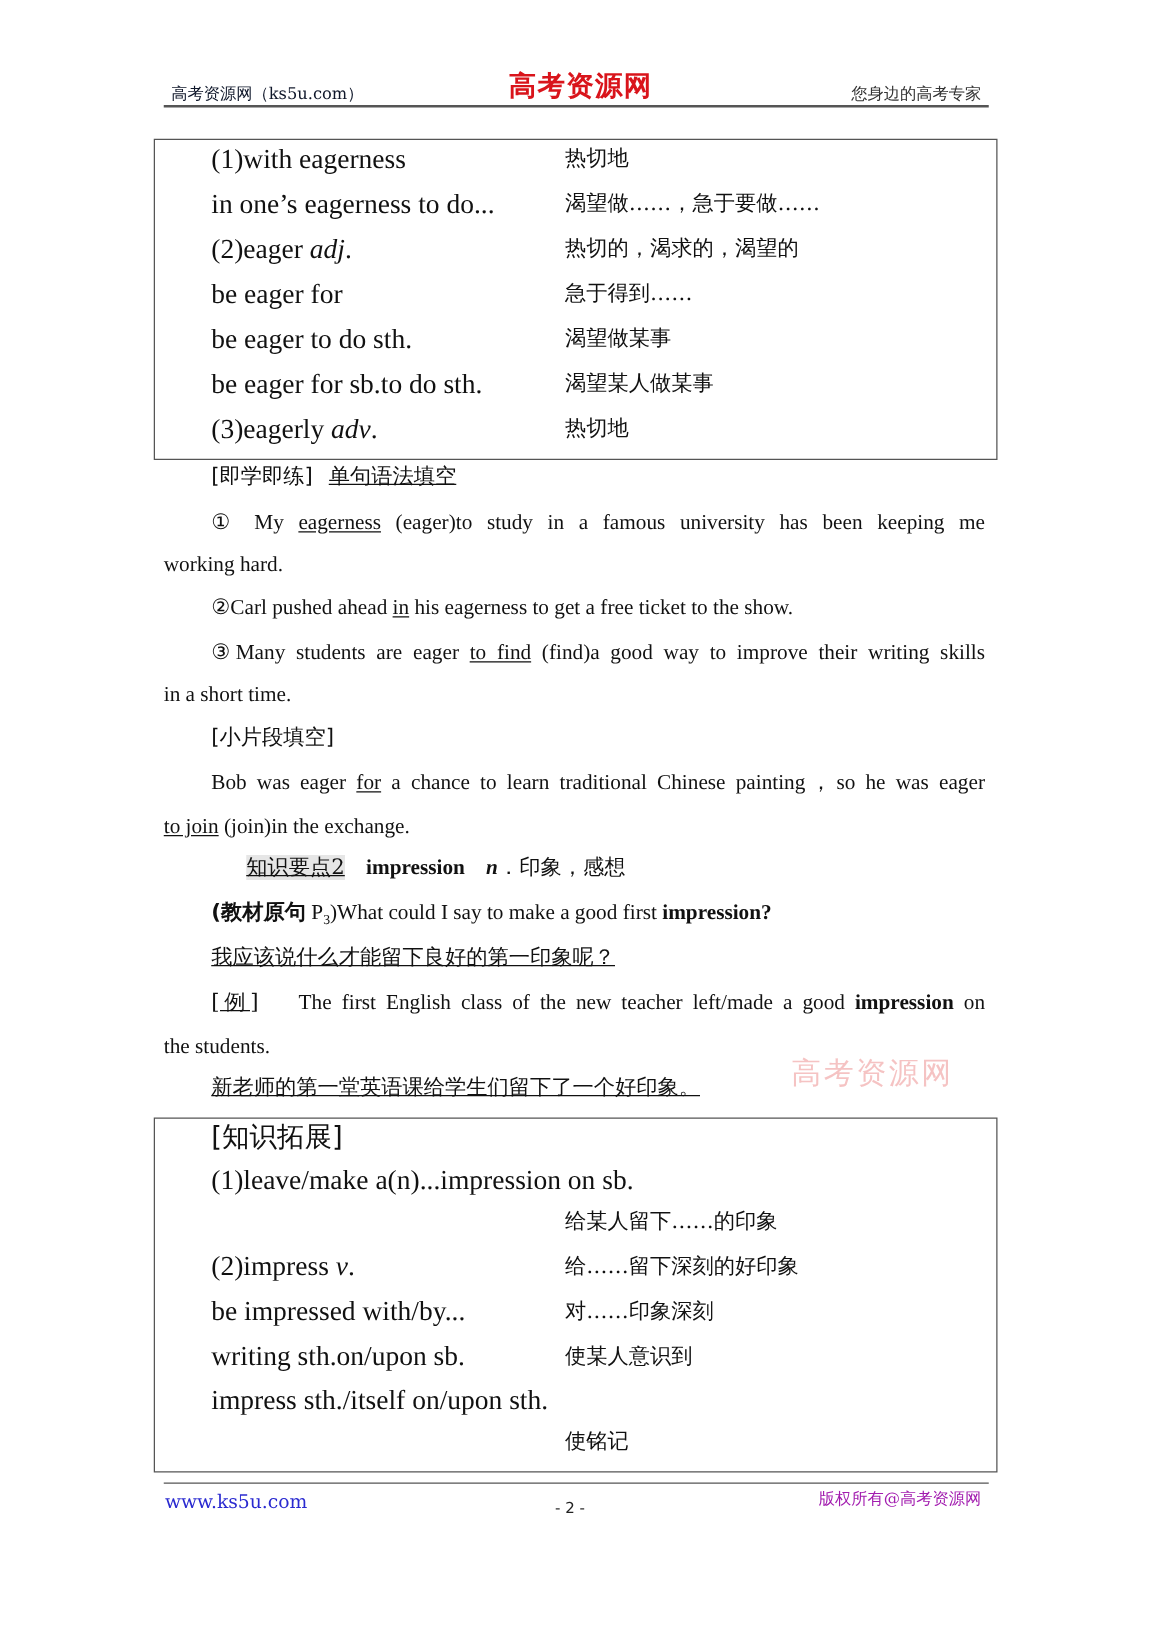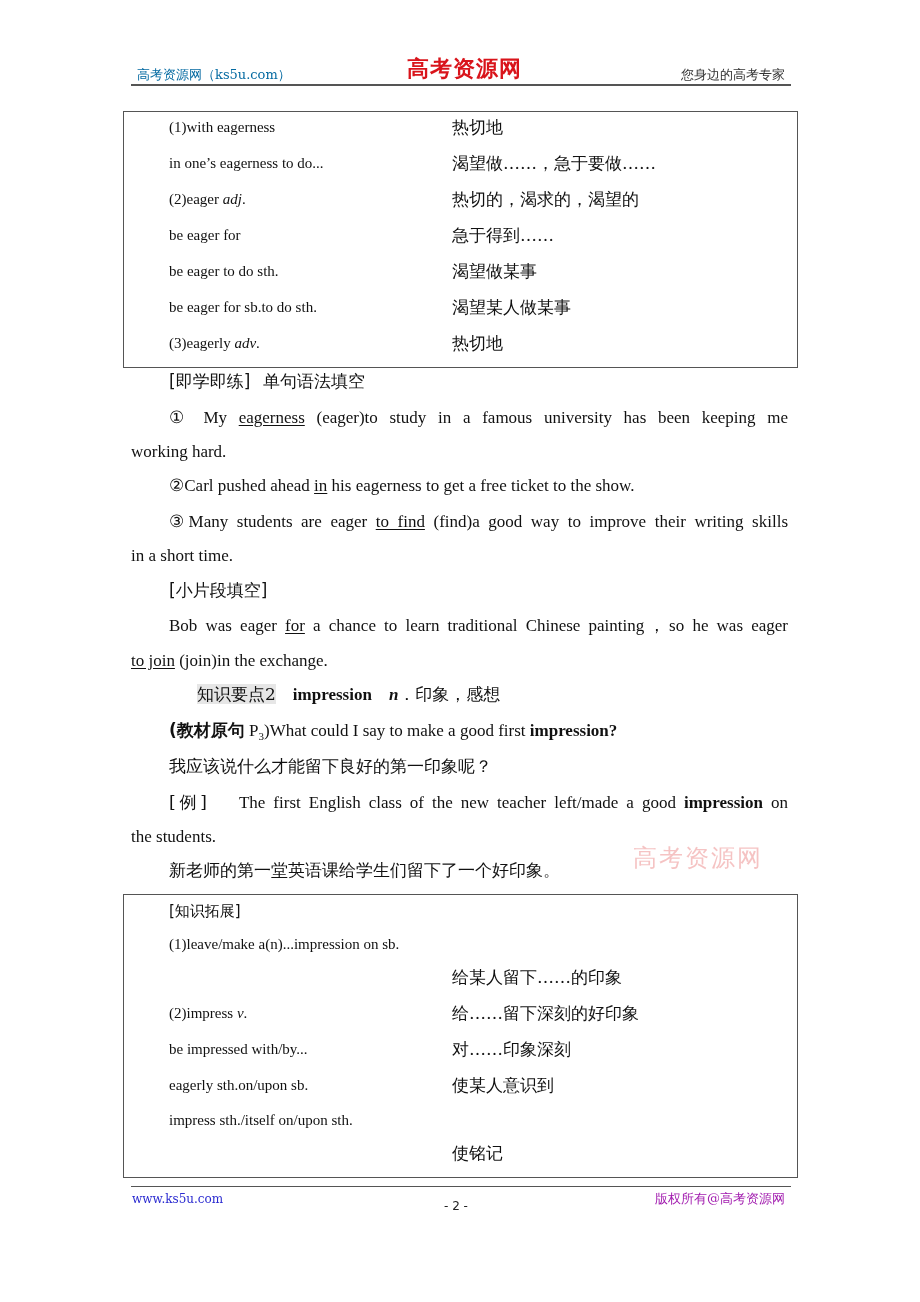--- a/index.html
+++ b/index.html
@@ -5,47 +5,47 @@
     html, body { margin: 0; padding: 0; background: #ffffff; }
     body {
       width: 920px; height: 1302px; position: relative; overflow: hidden;
       font-family: "Liberation Serif", "DejaVu Serif", serif;
       color: #111111;
     }
     .page { position: absolute; left: 0; top: 0; width: 920px; height: 1302px; }
 
     
     .hdr { position: absolute; left: 131px; top: 52px; width: 660px; height: 34px; }
-    .hdr-left { position: absolute; left: 6px; top: 14px; font-size: 13px; color: #0369a1; font-family: "DejaVu Serif", serif; }
+    .hdr-left { position: absolute; left: 6px; top: 14px; font-size: 13px; color: #0f172a; font-family: "DejaVu Serif", serif; }
     .hdr-logo { position: absolute; left: 276px; top: 2px; font-size: 22px; color: #d9141b; font-weight: bold; letter-spacing: 1px; font-family: "DejaVu Serif", serif; }
     .hdr-right { position: absolute; right: 6px; top: 14px; font-size: 13px; color: #333; font-family: Liberation Mono, monospace; }
     .hdr-rule { position: absolute; left: 131px; top: 84px; width: 660px; height: 2px; background: #555; }
 
     
     .box { position: absolute; left: 123px; border: 1px solid #555; box-sizing: border-box; background: #fff; }
     .box1 { top: 111px; width: 675px; height: 257px; }
     .box2 { top: 894px; width: 675px; height: 284px; }
-    .row { position: absolute; font-size: 15px; white-space: nowrap; line-height: 20px; }
+    .row { position: absolute; font-size: 22px; white-space: nowrap; line-height: 20px; }
     .en { left: 45px; }
     .zh { left: 328px; font-family: "DejaVu Serif", serif; font-size: 17px; }
 
     
     .line { position: absolute; font-size: 17px; line-height: 20px; white-space: nowrap; }
     .just { left: 131px; width: 657px; text-align: justify; text-align-last: justify; }
     .ind { left: 169px; }
     .flush { left: 131px; }
-    .zhfont { font-family: "DejaVu Serif", serif; }
+    .zhfont { font-family: "DejaVu Serif", serif; text-decoration: underline; }
     .sans { font-family: "DejaVu Sans", sans-serif; }
     u { text-decoration: underline; text-underline-offset: 2px; }
     .hl { background: #e6e6e6; margin-left: 28px; }
     .watermark { position: absolute; left: 633px; top: 842px; font-size: 24px; color: #f3b5b5; font-family: "DejaVu Serif", serif; letter-spacing: 2px; opacity: 0.8; }
 
     
     .ftr-rule { position: absolute; left: 131px; top: 1186px; width: 660px; height: 1px; background: #555; }
-    .ftr-left { position: absolute; left: 132px; top: 1192px; font-size: 12px; color: #2a2ad0; font-family: "DejaVu Serif", serif; }
+    .ftr-left { position: absolute; left: 132px; top: 1192px; font-size: 15px; color: #2a2ad0; font-family: "DejaVu Serif", serif; }
     .ftr-center { position: absolute; left: 444px; top: 1199px; font-size: 12px; color: #222; font-family: "DejaVu Sans", sans-serif; }
     .ftr-right { position: absolute; right: 135px; top: 1190px; font-size: 13px; color: #a21caf; font-family: "DejaVu Serif", serif; }
   </style>
 </head>
 <body>
 
 <div class="page">
 
   <div class="hdr">
     <span class="hdr-left">高考资源网（ks5u.com）</span>
@@ -112,21 +112,21 @@
     <span class="row en" style="top:39px">(1)leave/make a(n)...impression on sb.</span>
 
     <span class="row zh" style="top:72px">给某人留下……的印象</span>
 
     <span class="row en" style="top:108px"><span>(2)impress </span><i>v</i><span>.</span></span>
     <span class="row zh" style="top:108px">给……留下深刻的好印象</span>
 
     <span class="row en" style="top:144px">be impressed with/by...</span>
     <span class="row zh" style="top:144px">对……印象深刻</span>
 
-    <span class="row en" style="top:180px">eagerly sth.on/upon sb.</span>
+    <span class="row en" style="top:180px">writing sth.on/upon sb.</span>
     <span class="row zh" style="top:180px">使某人意识到</span>
 
     <span class="row en" style="top:215px">impress sth./itself on/upon sth.</span>
 
     <span class="row zh" style="top:248px">使铭记</span>
   </div>
 
   <div class="ftr-rule"></div>
   <span class="ftr-left">www.ks5u.com</span>
   <span class="ftr-center">- 2 -</span>

